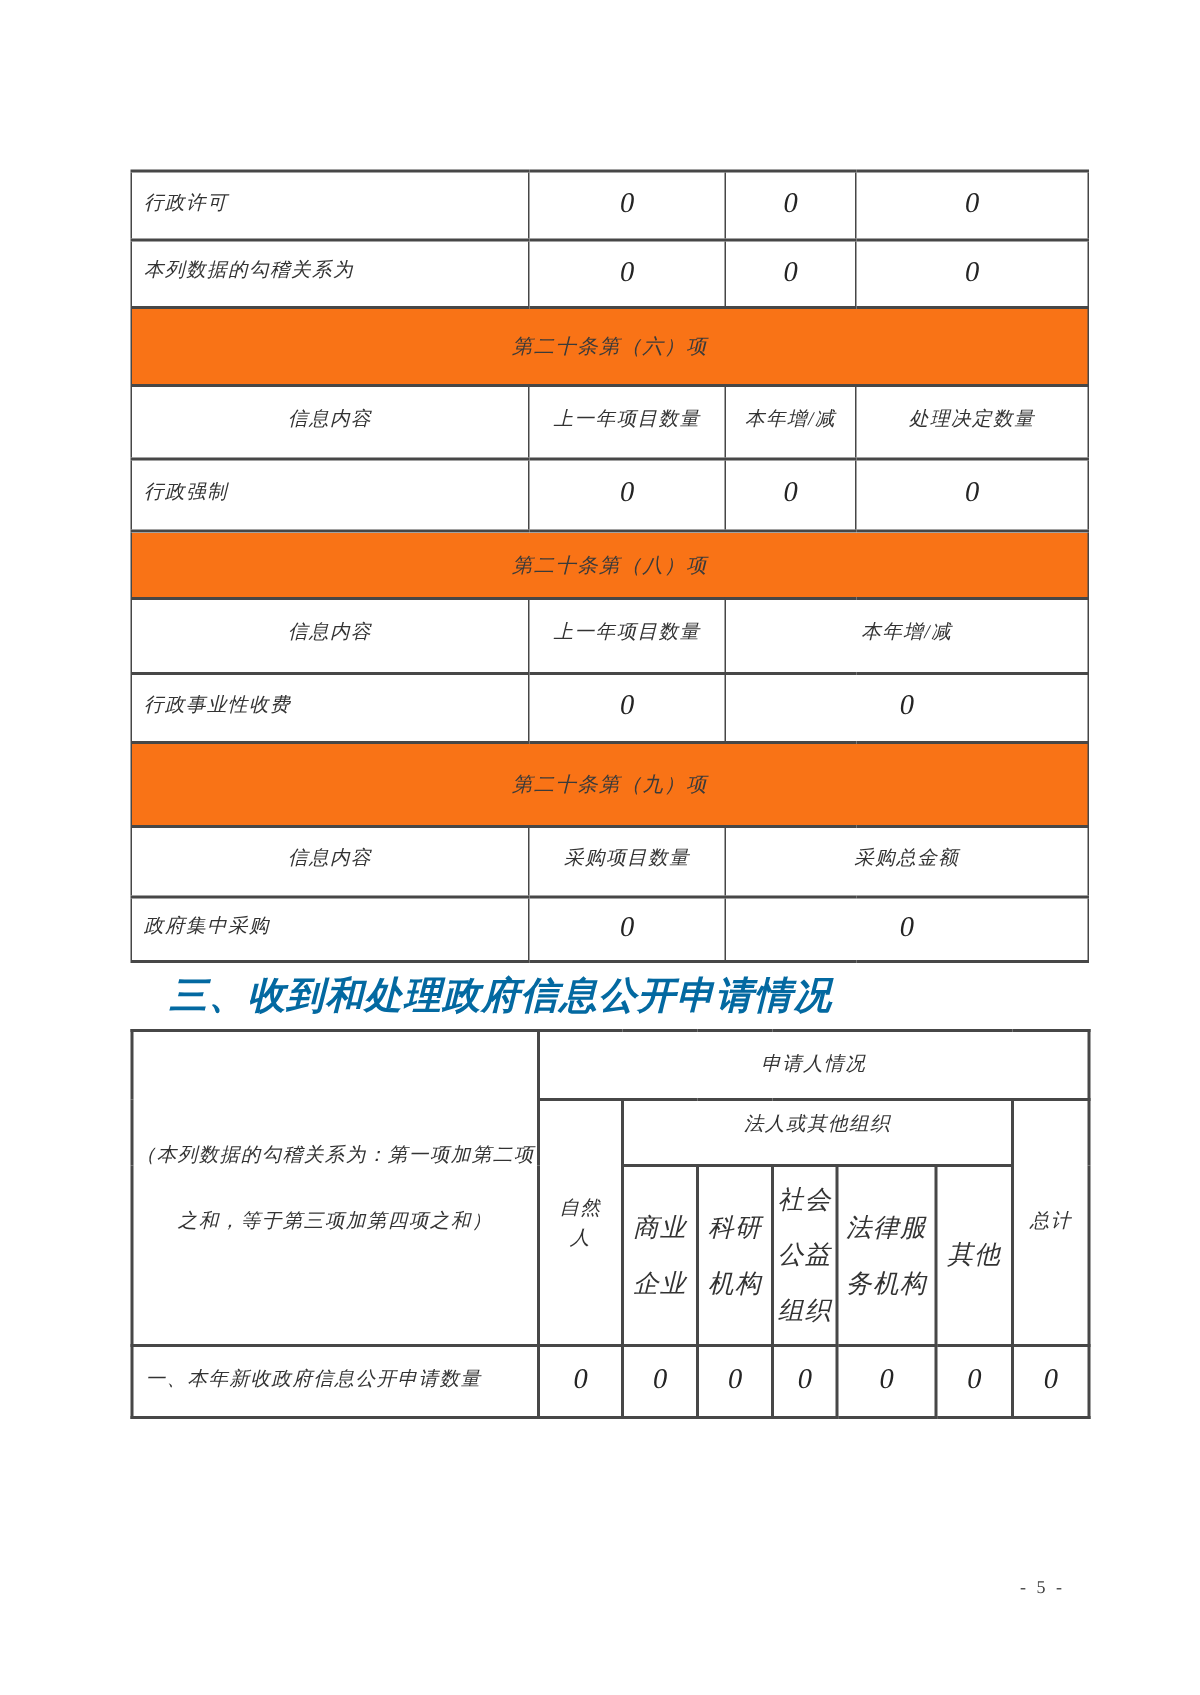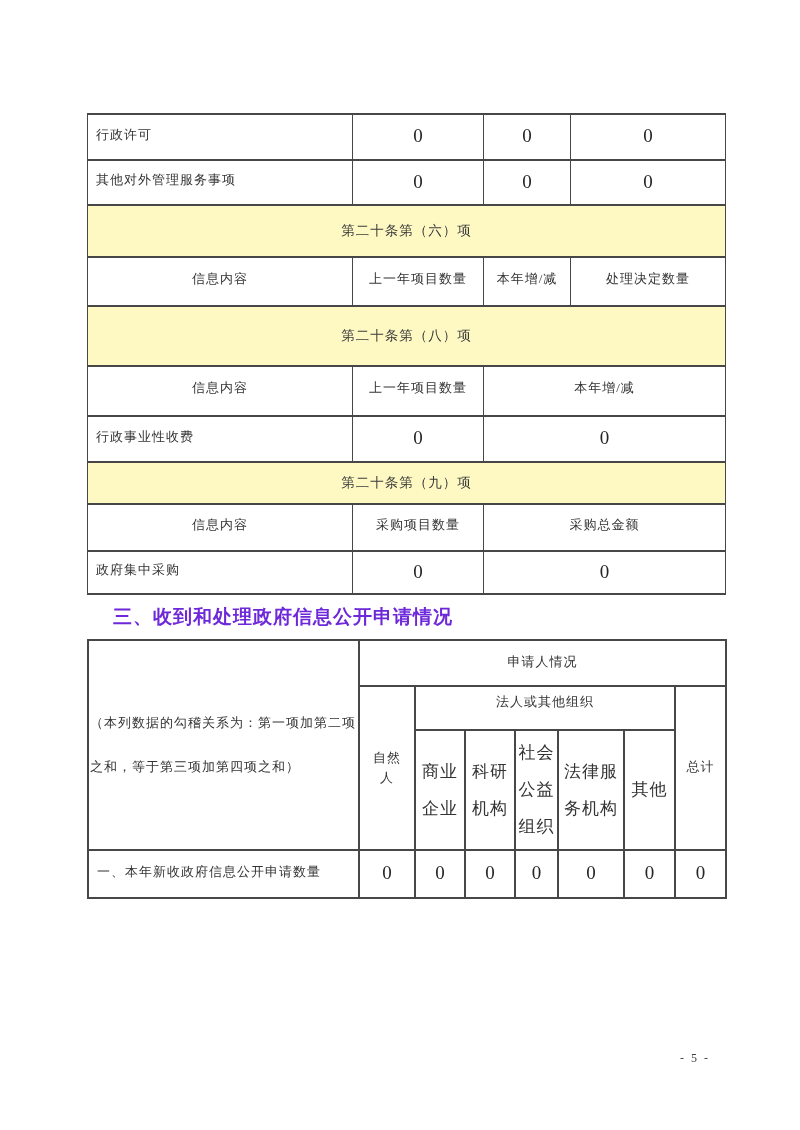--- a/index.html
+++ b/index.html
@@ -5,62 +5,62 @@
   html, body { margin: 0; padding: 0; background: #ffffff; }
   .page {
     position: relative;
     width: 800px;
     height: 1130px;
     background: #ffffff;
     font-family: "Liberation Serif", "DejaVu Serif", serif;
     color: #333333;
     overflow: hidden;
   }
-  .content { position: absolute; left: 87px; top: 113px; width: 638px; }
+  .content { position: absolute; left: 87px; top: 113px; width: 638px; font-style: italic; }
 
   table { border-collapse: collapse; table-layout: fixed; width: 638px; }
   table.main td {
     border-left: 1px solid #474747;
     border-right: 1px solid #474747;
     border-top: 2px solid #474747;
     border-bottom: 2px solid #474747;
     vertical-align: middle;
     overflow: hidden;
   }
   table.apply td {
     border: 2px solid #474747;
     vertical-align: middle;
     overflow: hidden;
   }
 
   .lbl { text-align: left; padding: 0 6px 5px 8px; font-size: 13px; letter-spacing: 1px; }
   .hc  { text-align: center; padding: 0 2px 6px 2px; font-size: 13px; letter-spacing: 1px; }
   .num { text-align: center; font-size: 19px; color: #242424; padding-bottom: 3px; }
   .band {
-    background: #fef9c3;
+    background: #f97316;
     text-align: center;
     font-size: 13.5px;
     letter-spacing: 1px;
     color: #3a3a3a;
   }
   .note {
-    text-align: left;
+    text-align: center;
     font-size: 13px;
     letter-spacing: 1px;
     line-height: 44px;
     white-space: pre-line;
   }
   .stack  { text-align: center; font-size: 17px; letter-spacing: 1px; line-height: 37px; white-space: pre-line; padding-bottom: 2px; }
   .stack2 { text-align: center; font-size: 13px; letter-spacing: 1px; line-height: 20px; white-space: pre-line; }
   h2.heading {
     margin: 9px 0 9px 26px;
-    font-size: 19px;
+    font-size: 25px;
     line-height: 26px;
     height: 26px;
-    color: #6d28d9;
+    color: #0369a1;
     font-family: "Liberation Sans", "DejaVu Sans", sans-serif;
     font-weight: bold;
     letter-spacing: 1px;
   }
   .footer {
     position: absolute;
     top: 1051px;
     right: 90px;
     font-size: 12px;
     letter-spacing: 2px;
@@ -81,51 +81,57 @@
           <col style="width:155px">
       </colgroup>
       <tbody>
         <tr style="height:46px">
           <td class="lbl">行政许可</td>
           <td class="num">0</td>
           <td class="num">0</td>
           <td class="num">0</td>
         </tr>
         <tr style="height:45px">
-          <td class="lbl">其他对外管理服务事项</td>
+          <td class="lbl">本列数据的勾稽关系为</td>
           <td class="num">0</td>
           <td class="num">0</td>
           <td class="num">0</td>
         </tr>
 
         <tr style="height:52px">
           <td class="band" colspan="4">第二十条第（六）项</td>
         </tr>
         <tr style="height:49px">
           <td class="hc">信息内容</td>
           <td class="hc">上一年项目数量</td>
           <td class="hc">本年增/减</td>
           <td class="hc">处理决定数量</td>
         </tr>
+        <tr style="height:48px">
+          <td class="lbl">行政强制</td>
+          <td class="num">0</td>
+          <td class="num">0</td>
+          <td class="num">0</td>
+        </tr>
 
-        <tr style="height:60px">
+        <tr style="height:45px">
           <td class="band" colspan="4">第二十条第（八）项</td>
         </tr>
         <tr style="height:50px">
           <td class="hc">信息内容</td>
           <td class="hc">上一年项目数量</td>
           <td class="hc" colspan="2">本年增/减</td>
         </tr>
         <tr style="height:46px">
           <td class="lbl">行政事业性收费</td>
           <td class="num">0</td>
           <td class="num" colspan="2">0</td>
         </tr>
 
-        <tr style="height:42px">
+        <tr style="height:56px">
           <td class="band" colspan="4">第二十条第（九）项</td>
         </tr>
         <tr style="height:47px">
           <td class="hc">信息内容</td>
           <td class="hc">采购项目数量</td>
           <td class="hc" colspan="2">采购总金额</td>
         </tr>
         <tr style="height:43px">
           <td class="lbl">政府集中采购</td>
           <td class="num">0</td>

